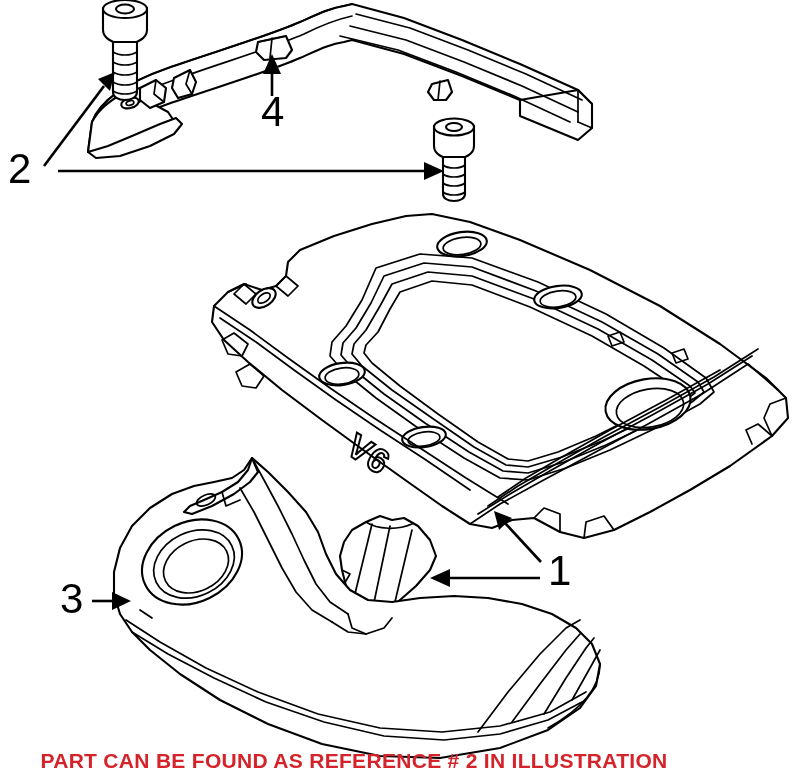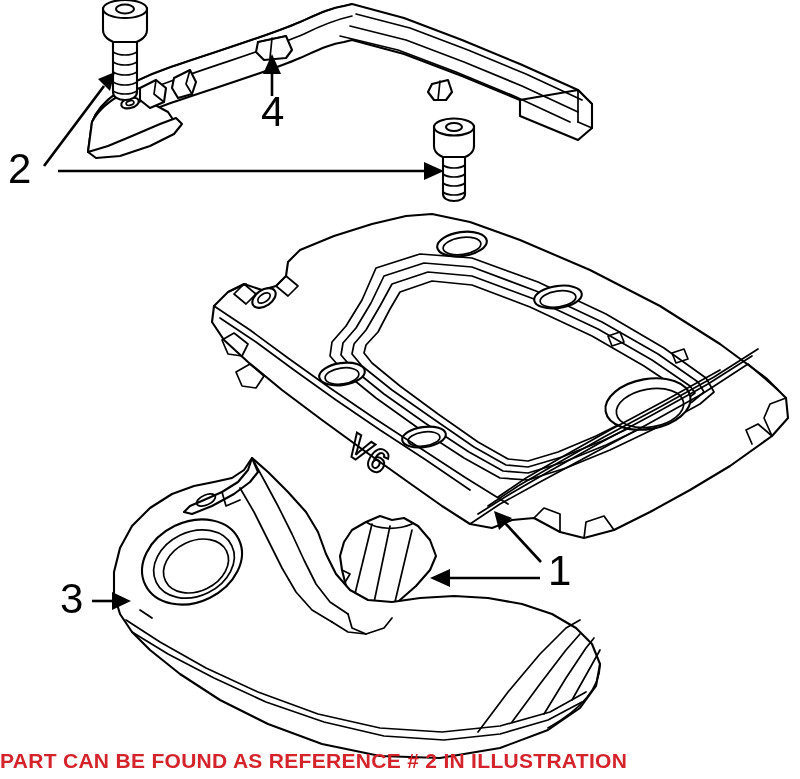--- a/index.html
+++ b/index.html
@@ -63,20 +63,21 @@
     fill: none;
     stroke: #000000;
     stroke-width: 2;
     letter-spacing: 1px;
   }
   #notice-bar {
     position: absolute;
     left: 0;
     bottom: 6px;
     width: 708px;
+    text-align: center;
     z-index: 5;
   }
   #notice-text {
     font-family: "Liberation Sans", sans-serif;
     font-size: 21px;
     font-weight: 700;
     color: #d4232a;
     letter-spacing: 0.3px;
     white-space: nowrap;
   }

